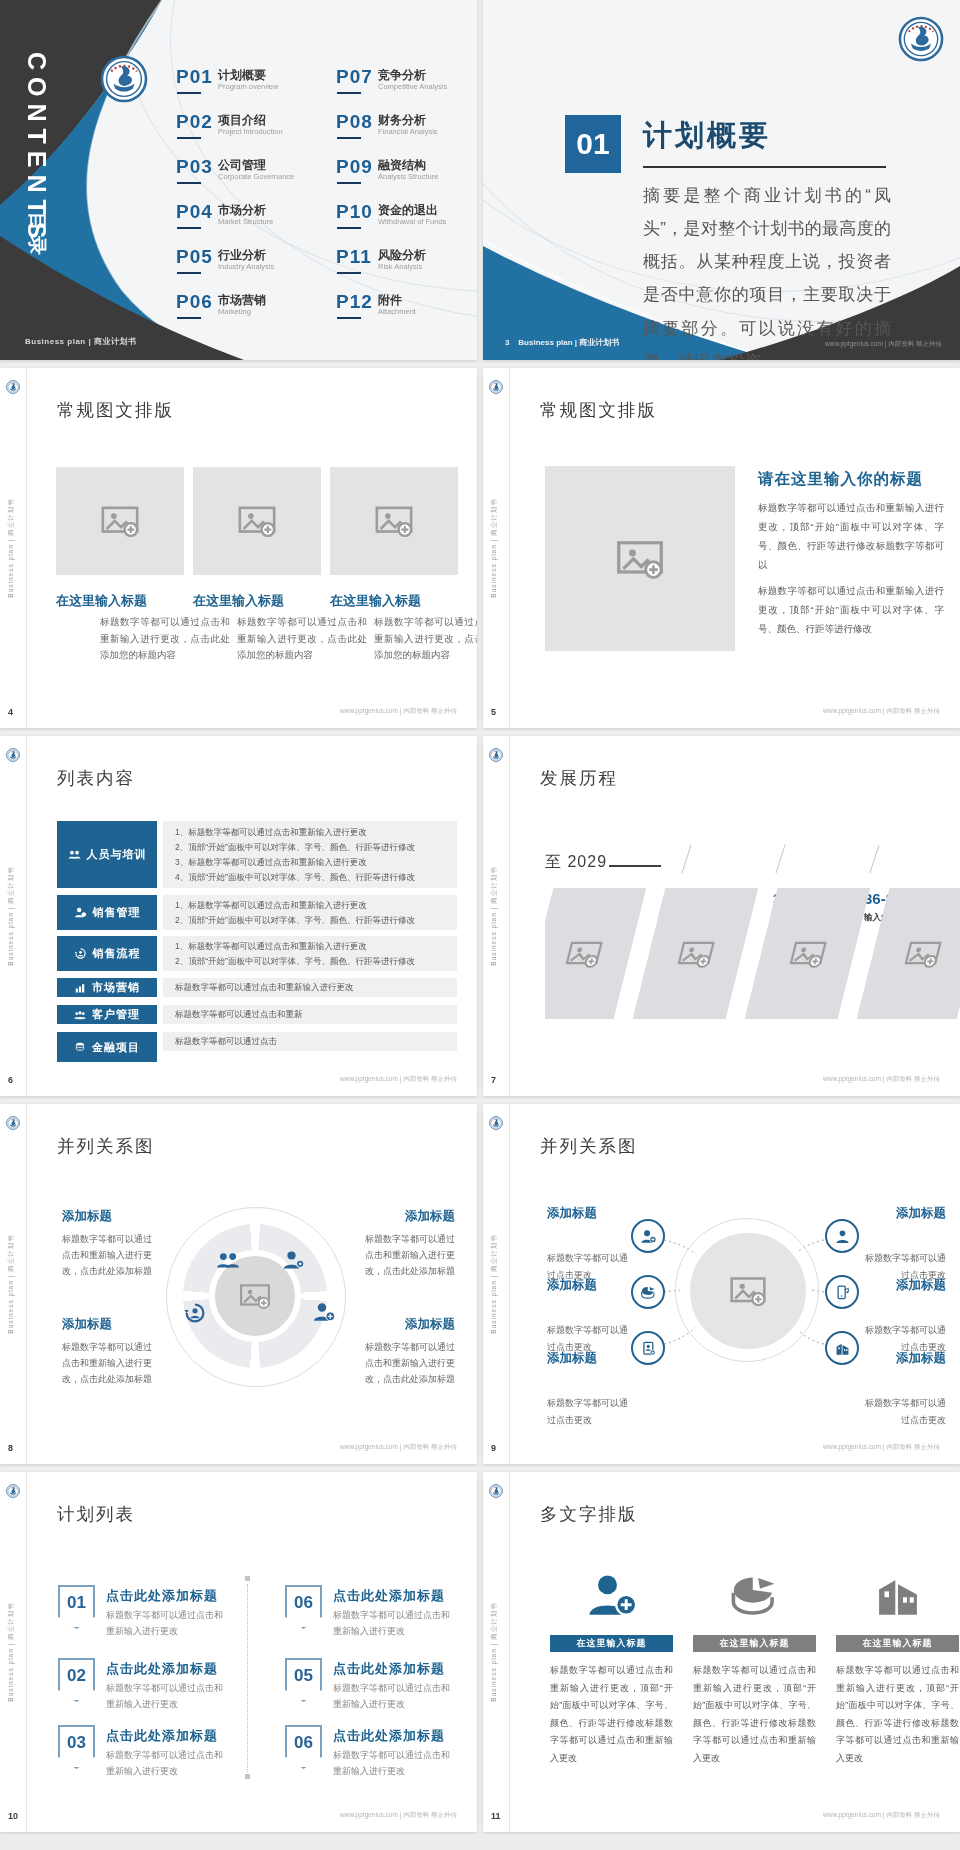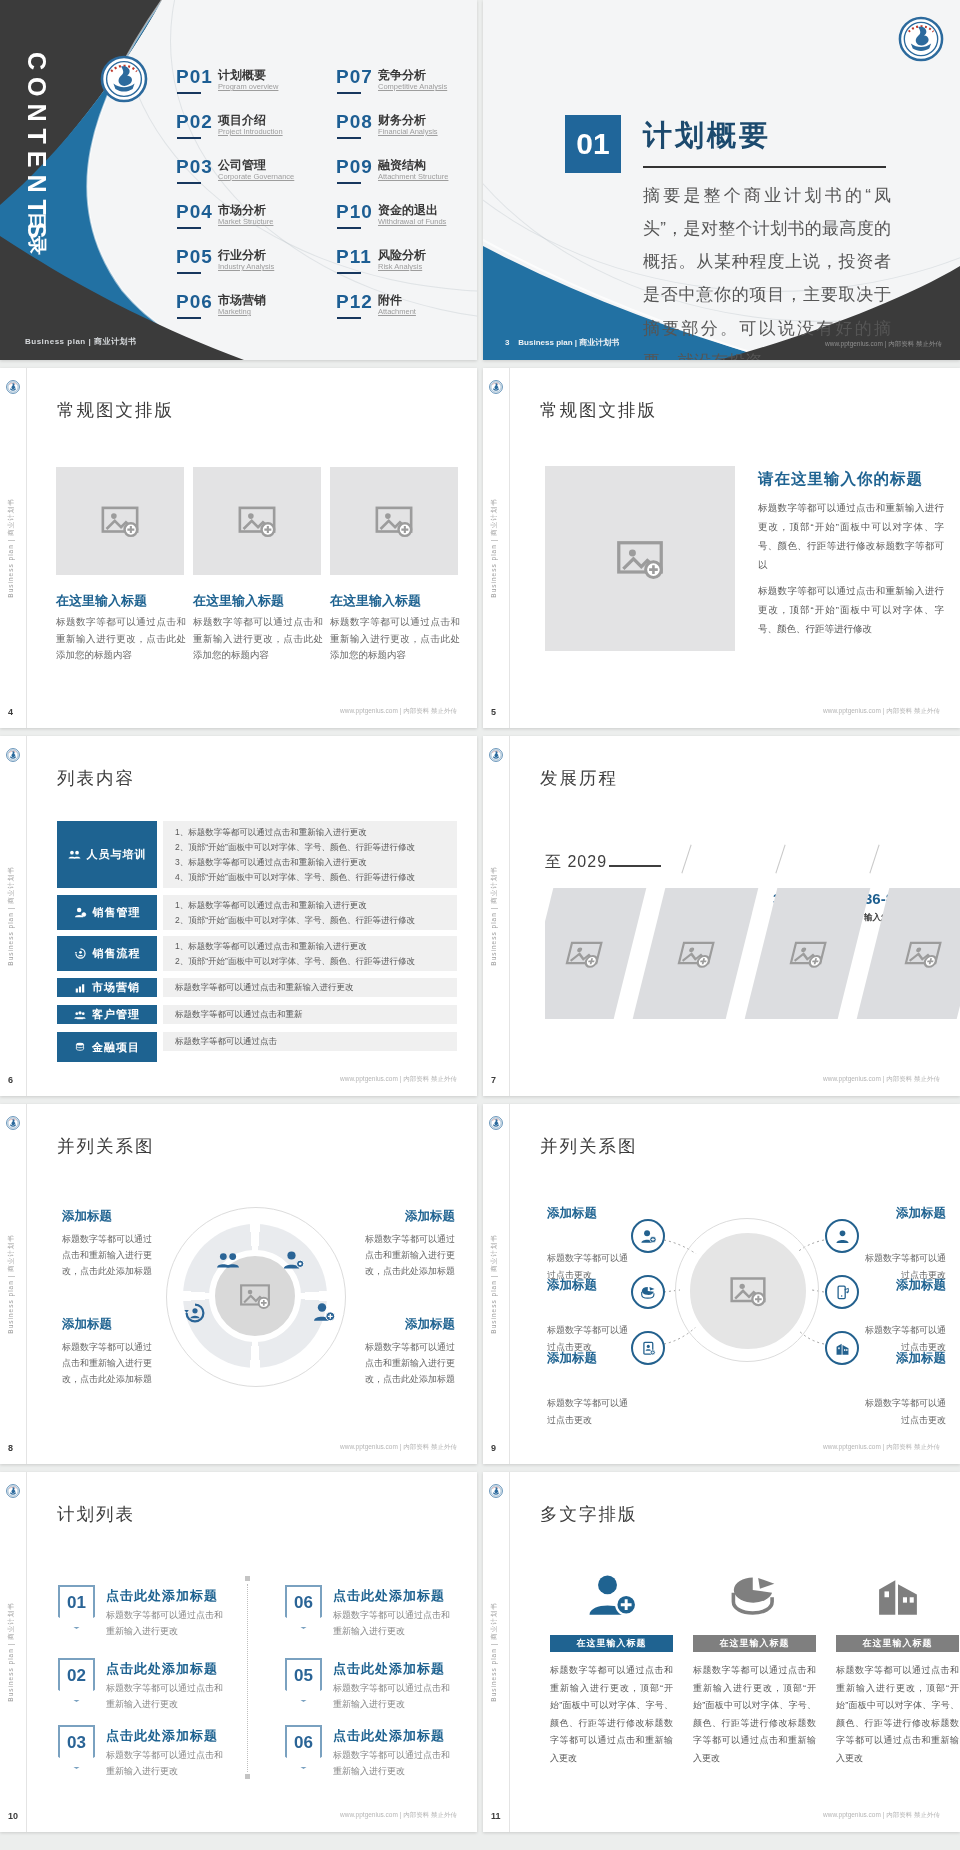--- a/index.html
+++ b/index.html
@@ -22,35 +22,35 @@
   .streak{position:absolute;border:1px solid rgba(175,185,192,.30);border-radius:50%;}
   
   .vtitle{position:absolute;left:22px;top:52px;color:#fff;writing-mode:vertical-rl;
           text-orientation:sideways;font-size:25px;letter-spacing:7px;font-weight:bold;}
   .vtitle-cn{position:absolute;left:24px;top:212px;color:#fff;writing-mode:vertical-rl;
           text-orientation:sideways;font-size:19px;letter-spacing:5px;font-weight:bold;}
   .toc-item{position:absolute;width:150px;}
   .toc-num{position:absolute;left:0;top:0;font-size:19px;font-weight:bold;color:#1d5e93;letter-spacing:1px;}
   .toc-rule{position:absolute;left:1px;top:26px;width:24px;height:2px;background:#17375e;}
   .toc-cn{position:absolute;left:42px;top:1px;font-size:12px;font-weight:bold;color:#383838;}
-  .toc-en{position:absolute;left:42px;top:16px;font-size:7.5px;color:#9d9d9d;white-space:nowrap;text-decoration:underline;}
+  .toc-en{position:absolute;left:42px;top:16px;font-size:7.5px;color:#9d9d9d;white-space:nowrap;}
   .cover-foot{position:absolute;left:25px;bottom:13px;color:#d6d9dc;font-size:8px;font-weight:bold;letter-spacing:.5px;}
   
   .chap-box{position:absolute;left:82px;top:115px;width:56px;height:58px;background:#20669a;
             color:#fff;font-size:30px;font-weight:bold;text-align:center;line-height:58px;}
   .chap-title{position:absolute;left:160px;top:116px;font-size:29px;font-weight:bold;color:#1c4a6e;letter-spacing:3px;}
   .chap-rule{position:absolute;left:160px;top:166px;width:243px;height:2px;background:#333;}
   .chap-body{position:absolute;left:160px;top:179px;width:248px;font-size:17px;line-height:1.95;
              color:#555;text-align:justify;}
   .chap-foot{position:absolute;left:22px;bottom:12px;color:#eef2f5;font-size:8px;font-weight:bold;}
   .chap-url{position:absolute;right:18px;bottom:11px;color:#8f8f8f;font-size:6.5px;}
   
   .ph-box{position:absolute;background:#e3e3e4;display:flex;align-items:center;justify-content:center;color:#9c9c9c;}
   .card-title{position:absolute;font-size:13px;font-weight:bold;color:#1f6391;}
-  .card-body{position:absolute;font-size:9.5px;line-height:1.75;color:#666;text-align:justify;}
+  .card-body{position:absolute;font-size:9.5px;line-height:1.75;color:#666;text-align:justify;margin-left:44px;}
   
   .p5-head{position:absolute;left:275px;top:101px;font-size:15.5px;font-weight:bold;color:#1f6391;letter-spacing:1px;}
   .p5-para{position:absolute;left:275px;width:186px;font-size:9.5px;line-height:2.0;color:#595959;text-align:justify;}
   
   .lst-tag{position:absolute;left:57px;width:100px;background:#1e6391;color:#fff;display:flex;
            align-items:center;justify-content:center;gap:6px;font-size:11px;font-weight:bold;letter-spacing:1px;}
   .lst-bar{position:absolute;left:163px;width:294px;background:#f0f0f0;color:#595959;font-size:8.5px;
            display:flex;flex-direction:column;justify-content:center;padding-left:12px;box-sizing:border-box;}
   .lst-bar div{line-height:15px;white-space:nowrap;}
   
@@ -254,21 +254,21 @@
     <div class="toc-item" style="left:336px;top:111px;">
       <span class="toc-num">P08</span>
         <span class="toc-rule"></span>
       <span class="toc-cn">财务分析</span>
       <span class="toc-en">Financial Analysis</span>
     </div>
     <div class="toc-item" style="left:336px;top:156px;">
       <span class="toc-num">P09</span>
         <span class="toc-rule"></span>
       <span class="toc-cn">融资结构</span>
-      <span class="toc-en">Attachment Structure</span>
+      <span class="toc-en">Analysis Structure</span>
     </div>
     <div class="toc-item" style="left:336px;top:201px;">
       <span class="toc-num">P10</span>
         <span class="toc-rule"></span>
       <span class="toc-cn">资金的退出</span>
       <span class="toc-en">Withdrawal of Funds</span>
     </div>
     <div class="toc-item" style="left:336px;top:246px;">
       <span class="toc-num">P11</span>
         <span class="toc-rule"></span>

